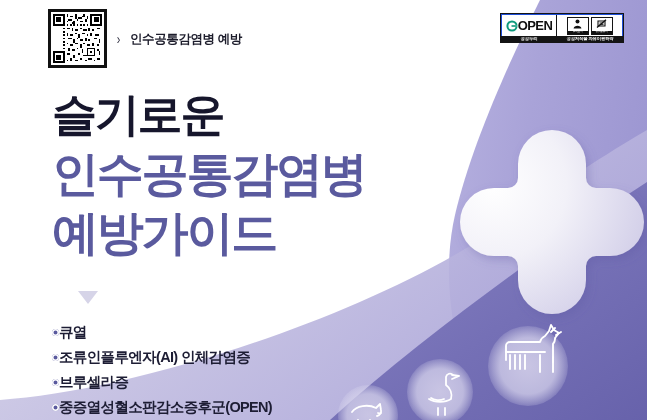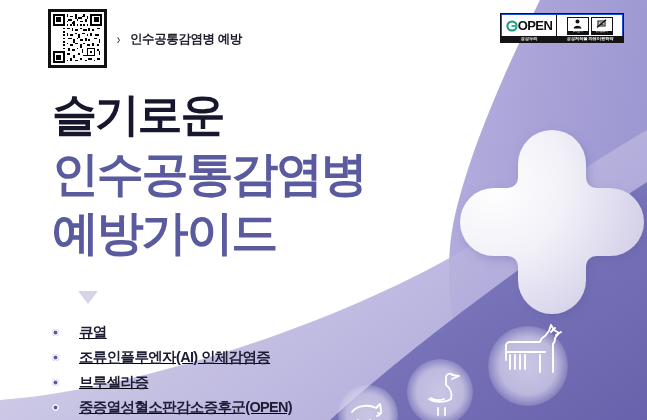--- a/index.html
+++ b/index.html
@@ -210,24 +210,23 @@
     position: absolute;
     left: 52px;
     top: 325px;
     z-index: 15;
     list-style: none;
   }
 
   .disease-item {
     display: flex;
     align-items: center;
-    gap: 20px;
+    gap: 0;
     margin-bottom: 9px;
     white-space: nowrap;
-    text-decoration: underline;
   }
 
   .disease-bullet {
     width: 7px;
     height: 7px;
     border-radius: 50%;
     background: #5a5a9e;
     box-shadow: 0 0 0 1.5px #ffffff inset;
     flex: none;
   }

